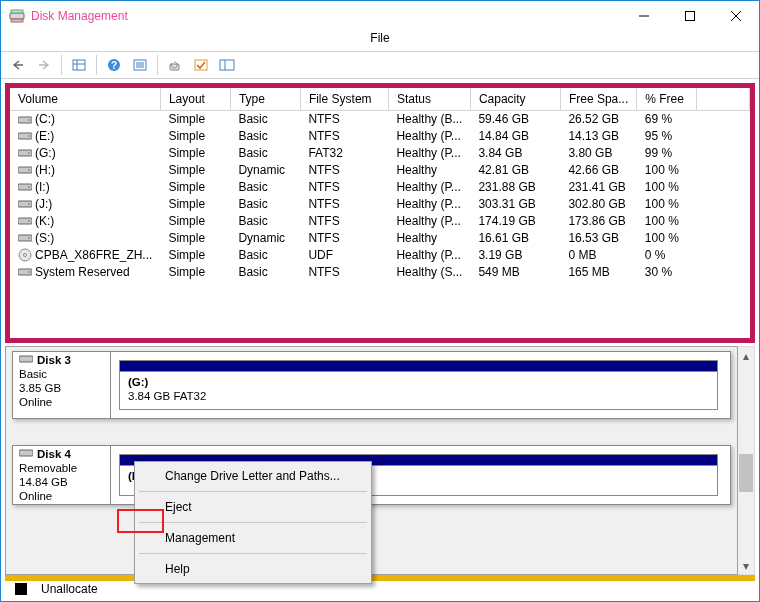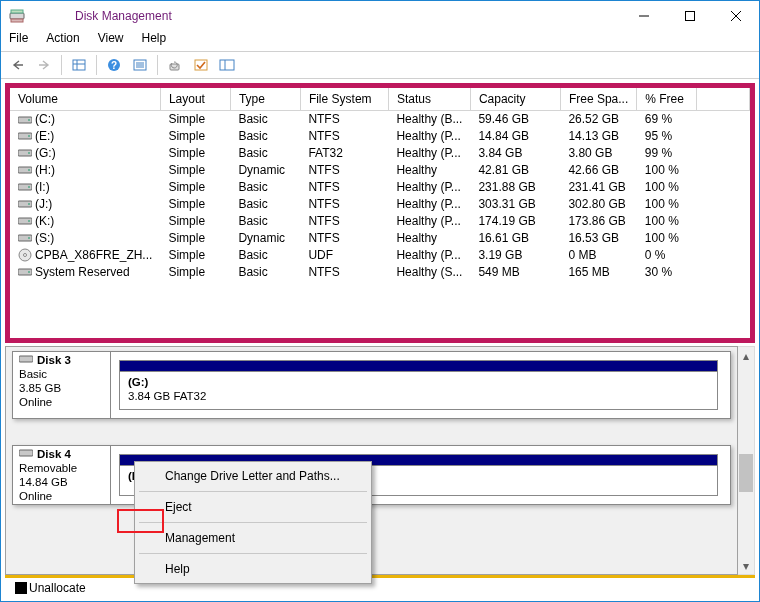--- a/index.html
+++ b/index.html
@@ -1,24 +1,24 @@
 <!DOCTYPE html>
 <html><head>
 <meta charset="utf-8">
 <style>
   * { box-sizing: border-box; margin: 0; padding: 0; }
   body { font-family: "Segoe UI", Tahoma, sans-serif; font-size: 12px; background: #fff; }
   .window { width: 760px; height: 602px; border: 1px solid #1d84d1; display: flex; flex-direction: column; background: #fff; position: relative; }
   .titlebar { height: 30px; display: flex; align-items: center; padding: 0 0 0 8px; }
   .titlebar .appicon { width: 16px; height: 16px; margin-right: 6px; display:flex; align-items:center; justify-content:center;}
-  .titlebar .title { font-size: 12px; color:#701a75;margin-left:44px; }
+  .titlebar .title { font-size: 12px; color:#ec4899; }
   .titlebar .spacer { flex: 1; }
   .winbtn { width: 46px; height: 30px; display: flex; align-items: center; justify-content: center; font-family: inherit; }
   .winbtn svg { stroke: #000; }
-  .menubar { height: 20px; display: flex; padding: 0 8px; font-size: 12px; gap: 18px; }
+  .menubar { height: 20px; display: flex; align-items: center; padding: 0 8px; font-size: 12px; gap: 18px; flex-direction: column; }
   .menubar span { cursor: default; }
   .toolbar { height: 28px; border-top: 1px solid #d0d0d0; border-bottom: 1px solid #d0d0d0; display: flex; align-items: center; padding: 0 6px; gap: 4px; background:#fff;}
   .tbtn { width: 22px; height: 22px; display: flex; align-items: center; justify-content: center; border: 1px solid transparent; }
   .tsep { width: 1px; height: 20px; background: #d0d0d0; margin: 0 2px; }
   .content { flex: 1; display: flex; flex-direction: column; padding: 4px; overflow: hidden; }
   .uppane { height: 260px; border: 5px solid #be185d; background: #fff; overflow: hidden; }
   .table { width: 100%; border-collapse: collapse; font-size: 12px; }
   .table th { text-align: left; font-weight: normal; background: #fff; border-right: 1px solid #d4d4d4; border-bottom: 1px solid #d4d4d4; padding: 3px 8px; height: 22px; white-space: nowrap; }
   .table td { padding: 1px 8px; white-space: nowrap; height: 17px; }
   .volicon { display: inline-flex; width: 14px; height: 11px; vertical-align: middle; margin-right: 3px; align-items:center; justify-content:center;}
@@ -29,21 +29,21 @@
   .vscroll .track { flex:1; position:relative;}
   .vscroll .thumb { position:absolute; left:1px; right:1px; background:#c2c2c2; }
   .diskrow { display: flex; border: 1px solid #888; background: #fff; margin: 6px; box-shadow: 2px 2px 4px rgba(0,0,0,.25); }
   .diskleft { width: 98px; padding: 1px 6px; border-right: 1px solid #888; font-size: 11.5px; line-height: 14px; }
   .diskleft .dname { font-weight: bold; display:flex; align-items:center; gap:4px;}
   .diskright { flex: 1; padding: 8px 12px 8px 8px; display: flex; }
   .part { flex: 1; border: 1px solid #888; }
   .partbar { height: 11px; background: #000080; border-bottom:1px solid #888;}
   .partbody { padding: 3px 8px 6px 8px; font-size: 11.5px; line-height: 14px; }
   .partbody .pl { font-weight: bold; }
-  .legend { height: 22px; display: flex; align-items: center; padding: 0 10px; gap: 2px; border-top:3px solid #eab308; font-size:12px;}
+  .legend { height: 22px; display: flex; align-items: center; padding: 0 10px; gap: 14px; border-top:6px solid #eab308; font-size:12px;}
   .legsw { width: 12px; height: 12px; background: #000; }
   .ctxmenu { position: absolute; left: 133px; top: 460px; width: 238px; background: #f0f0f0; border: 1px solid #a0a0a0; box-shadow: 3px 3px 4px rgba(0,0,0,.3); padding: 2px; font-size: 12px; z-index: 50; }
   .ctxmenu .mi { padding: 5px 10px 5px 28px; cursor: default; }
   .ctxmenu .msep { height: 1px; background: #c8c8c8; margin: 3px 2px; }
   .hl { position: absolute; border: 2px solid #ee1c25; left: 116px; top: 508px; width: 47px; height: 24px; z-index: 60; pointer-events: none; }
   .disk4part .partbody { padding-bottom: 0; }
 </style>
 </head>
 <body>
 

